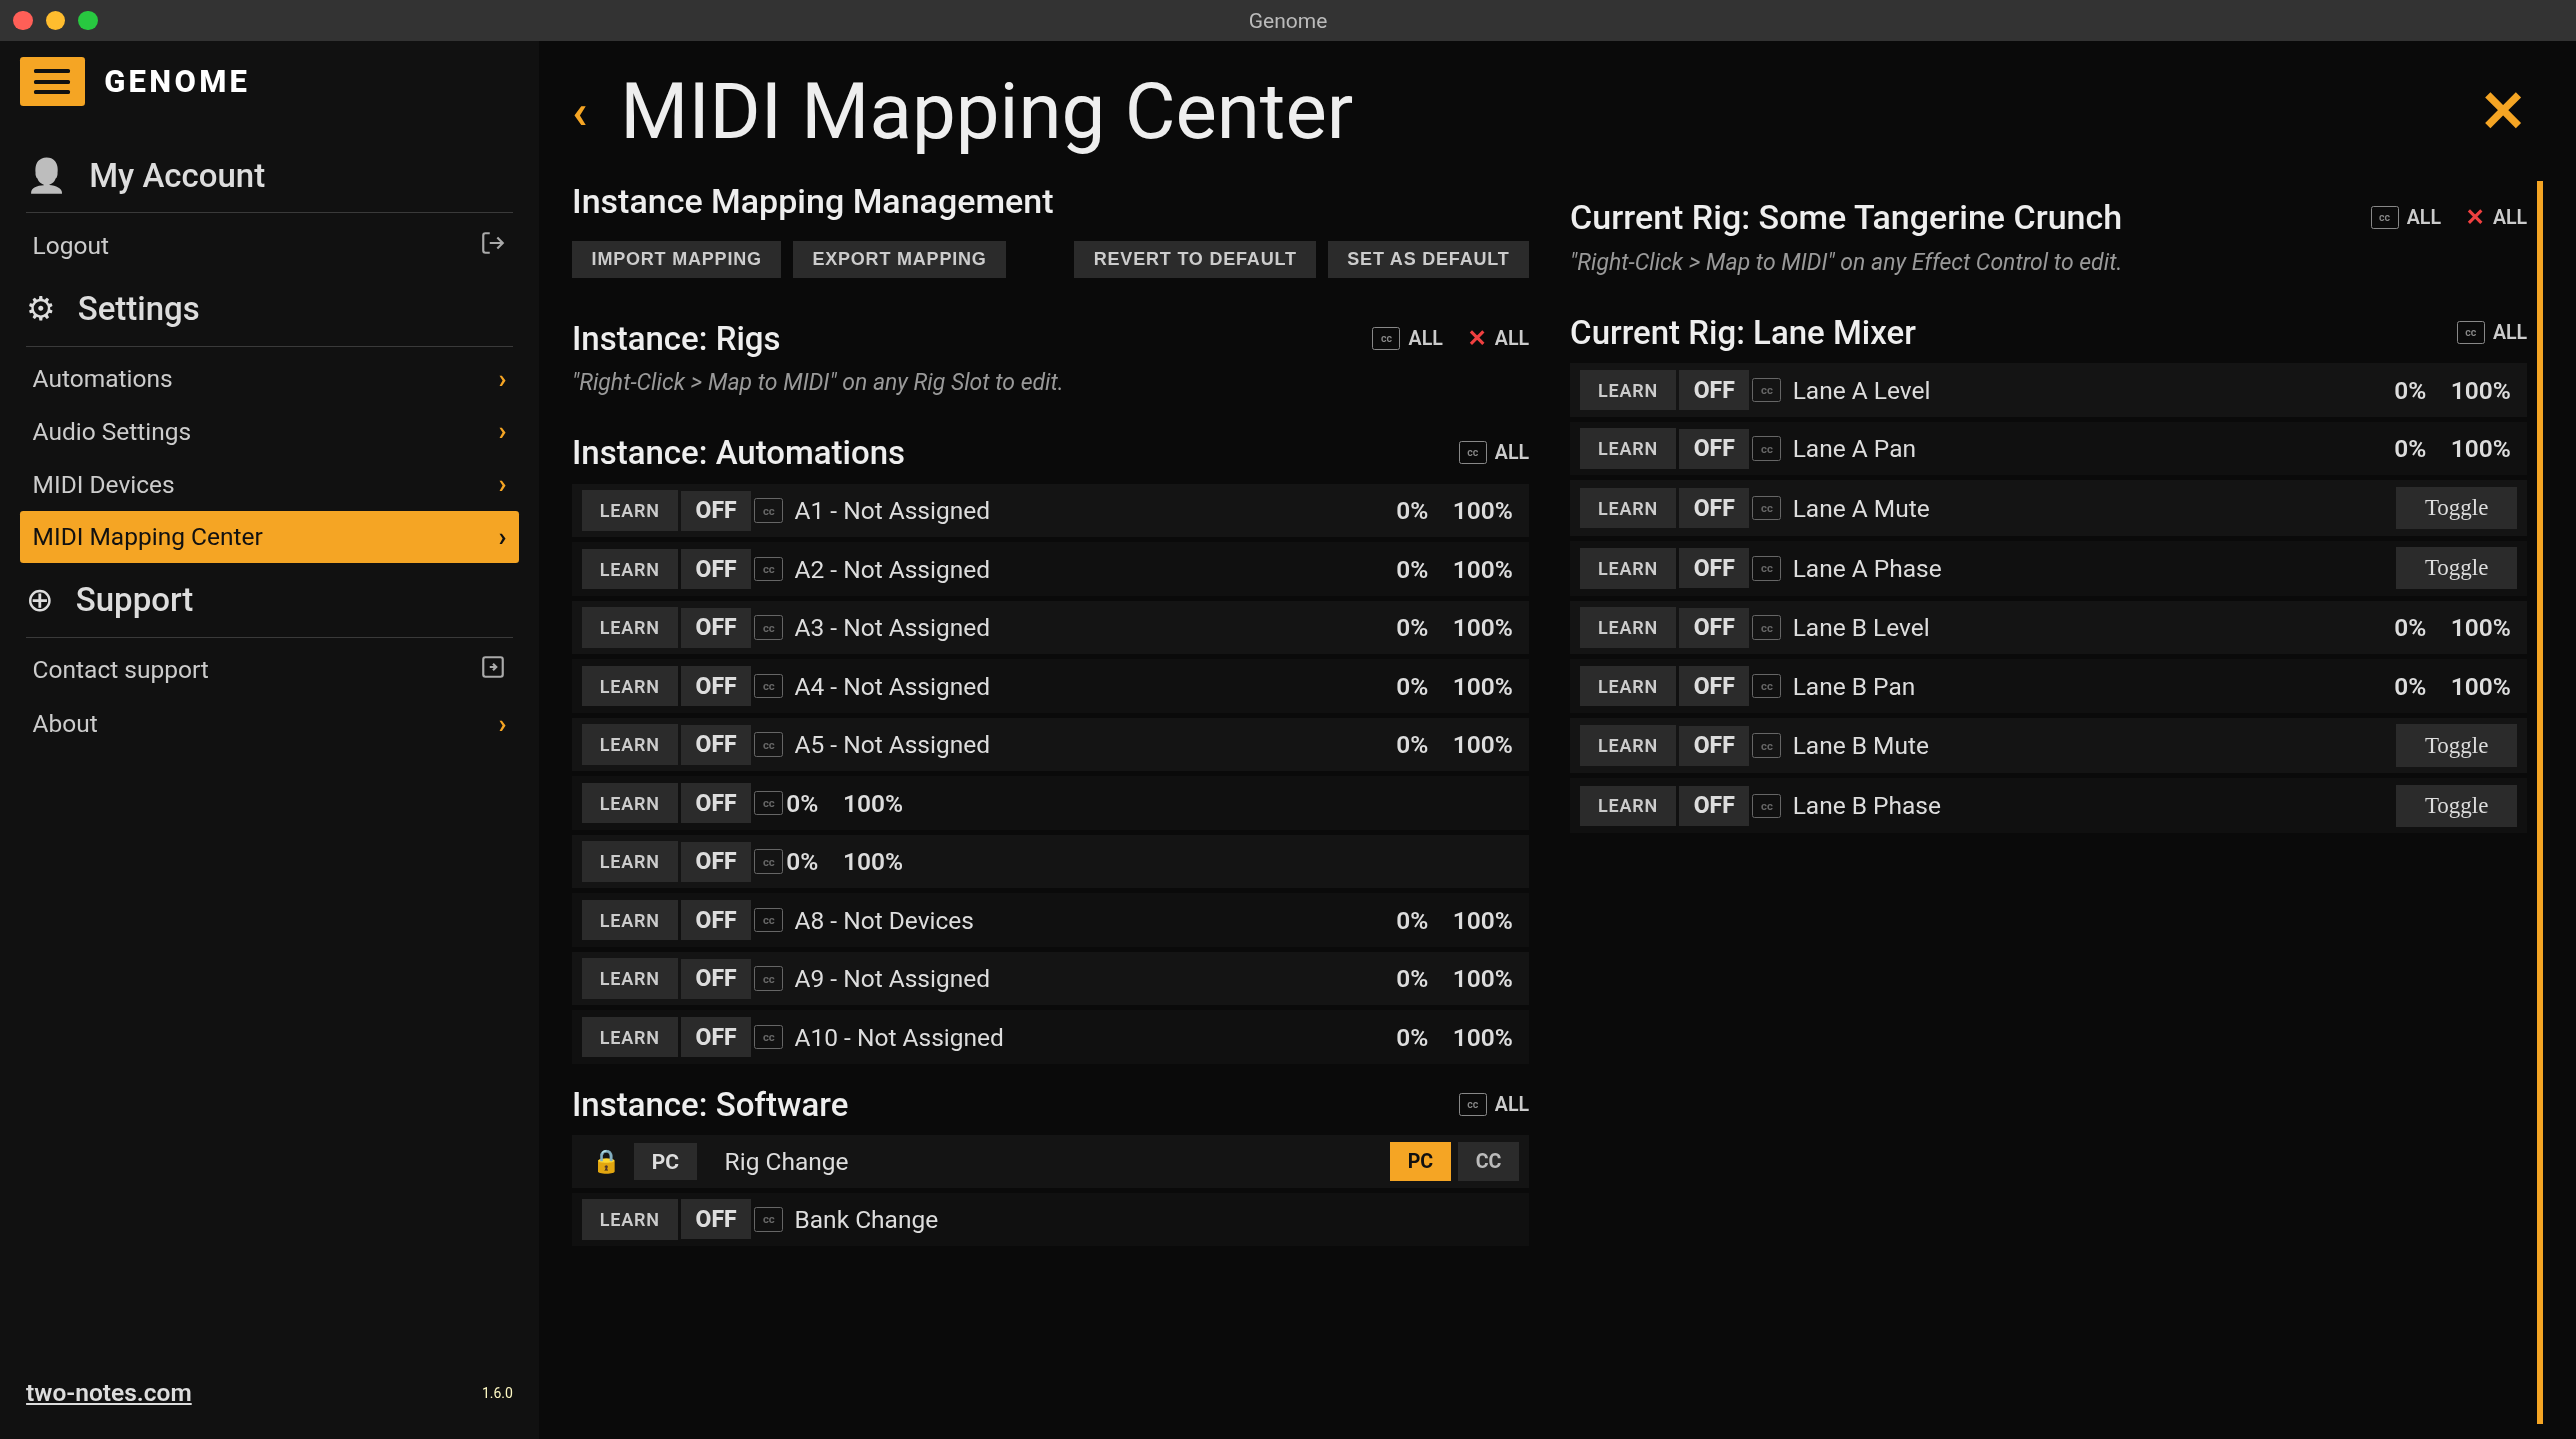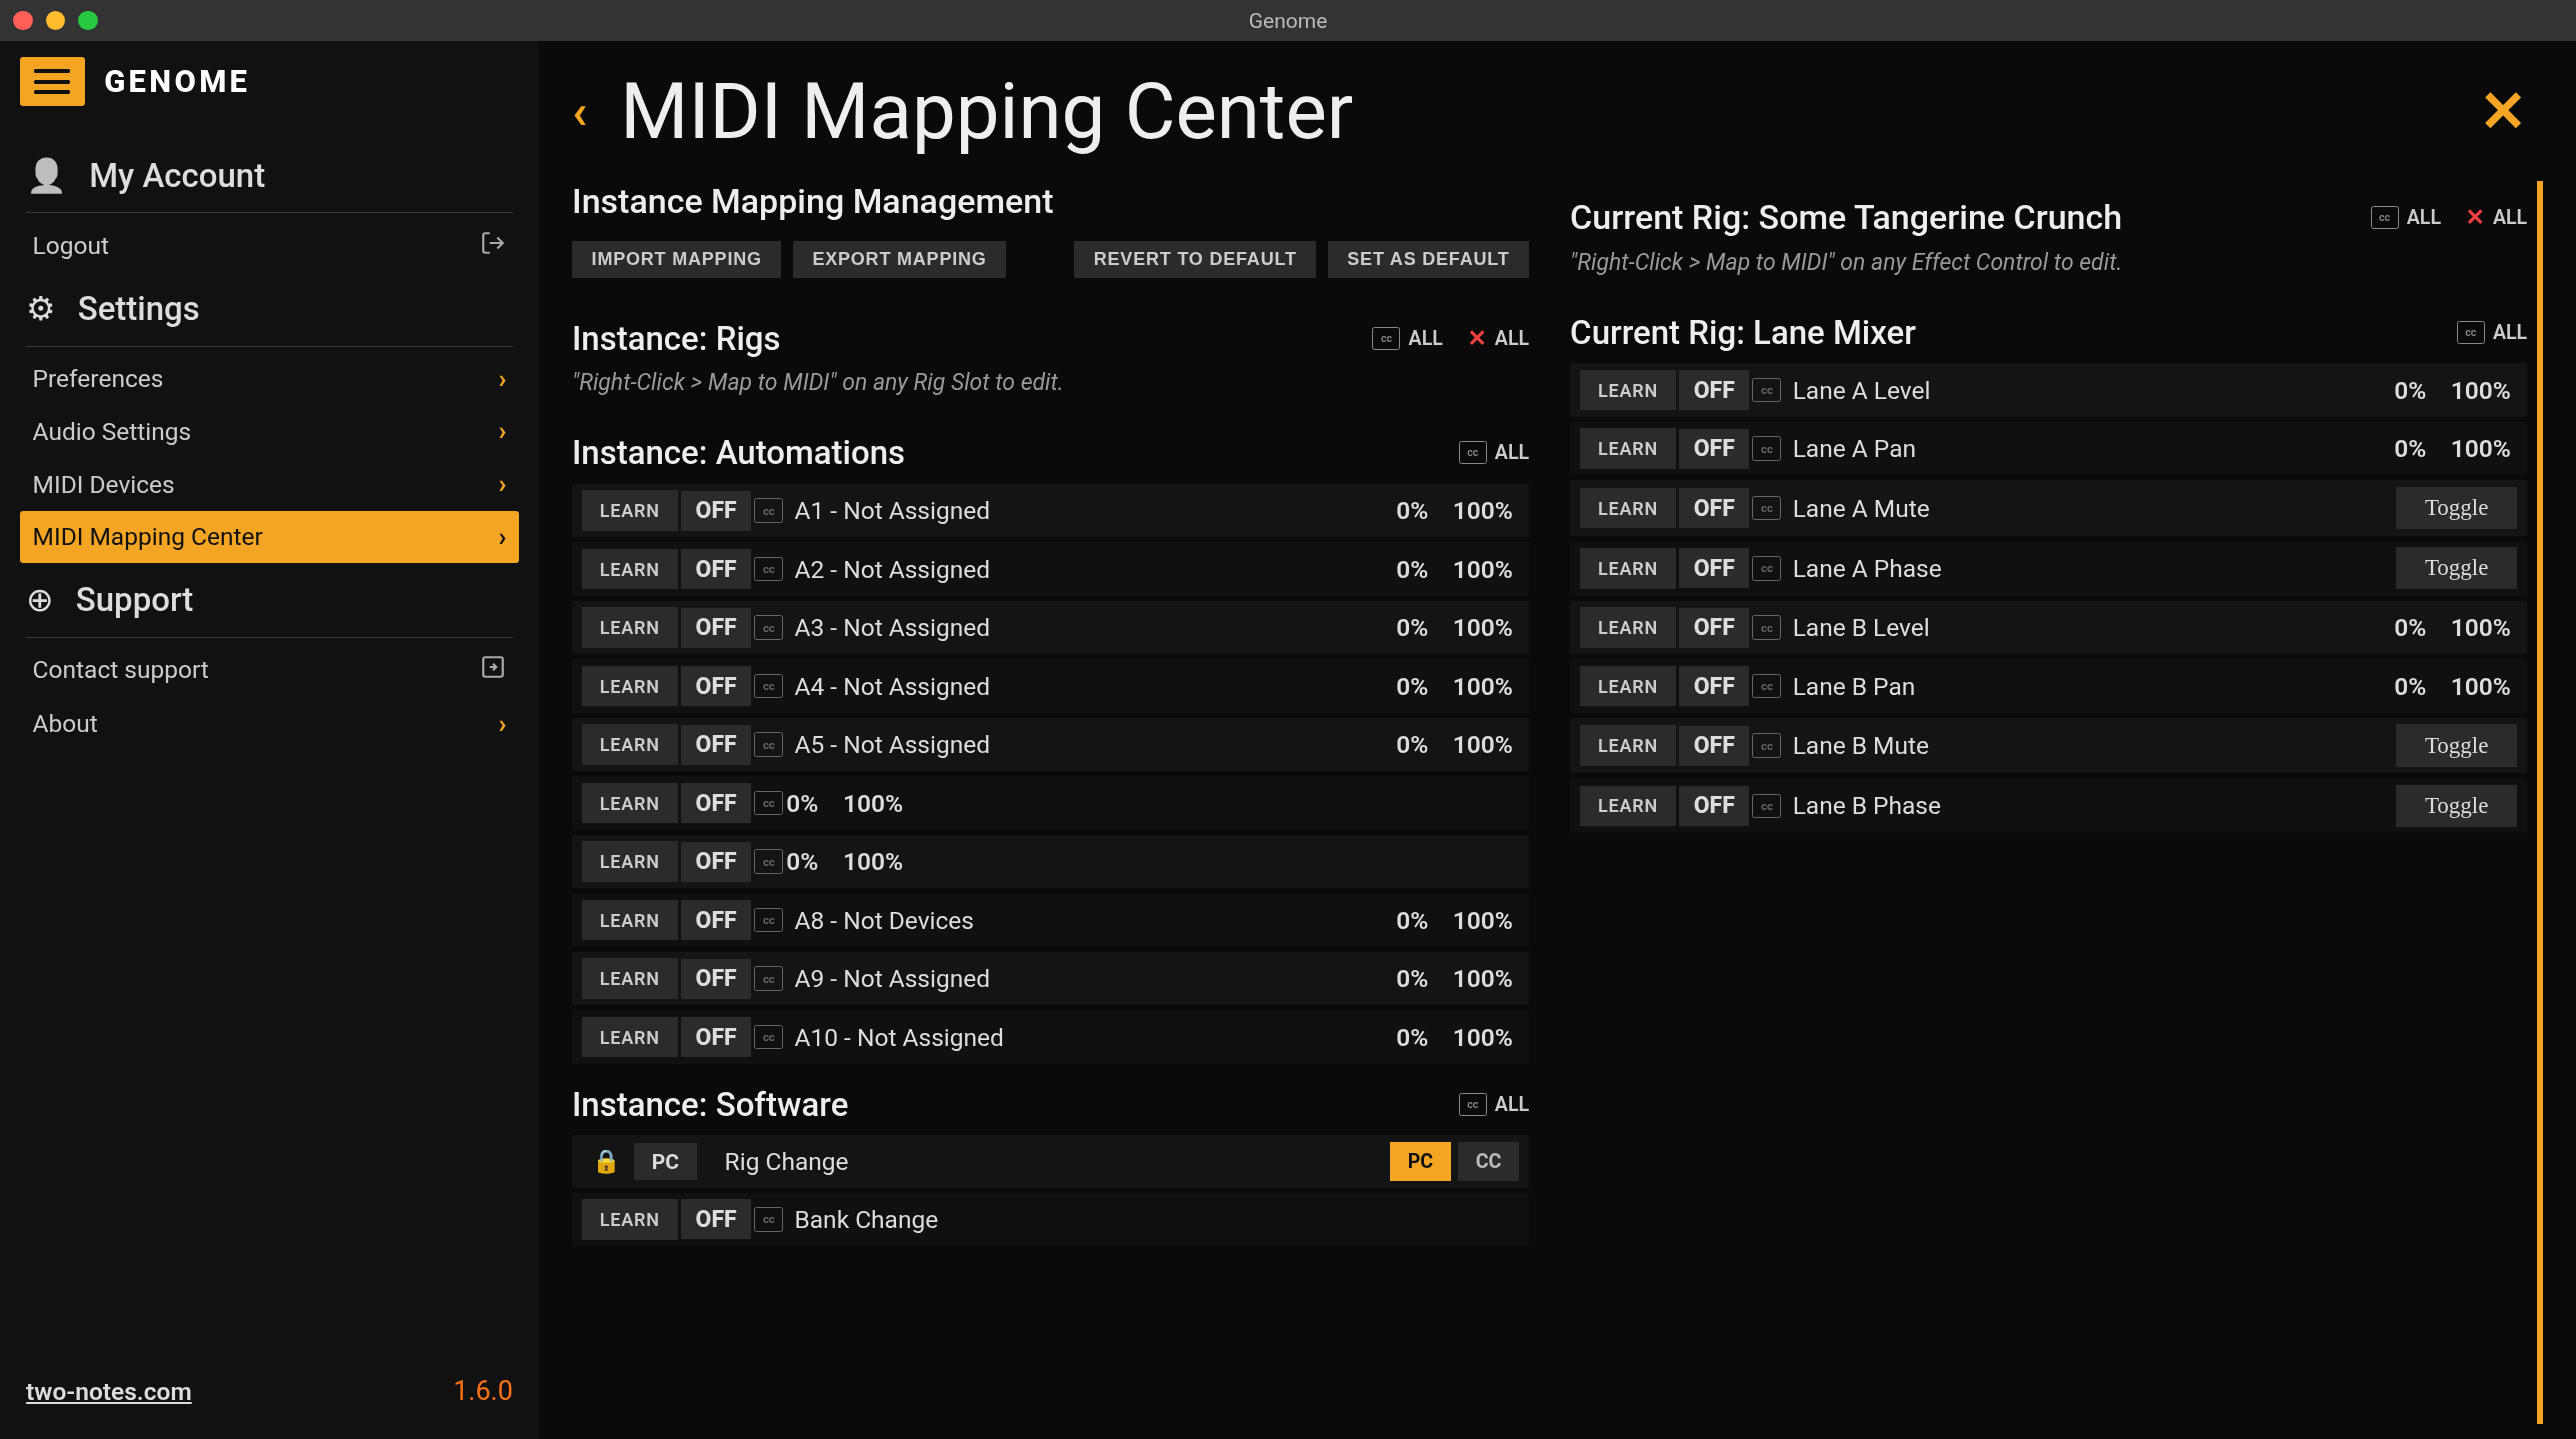--- a/index.html
+++ b/index.html
@@ -127,22 +127,22 @@
   align-items: center;
   padding: 13px 6.5px 16.3px 6.5px;
   font-size: 24.5px;
 }
 .sidebar-footer .url {
   text-decoration: underline;
   color: #ddd;
   font-weight: 600;
 }
 .sidebar-footer .ver {
-  color: #f97316;
-  font-size: 27px;
+  color: #fef9c3;
+  font-size: 14px;
 }
 .main {
   flex: 1;
   background: #0a0a0a;
   display: flex;
   flex-direction: column;
   overflow: hidden;
 }
 .page-header {
   display: flex;
@@ -370,21 +370,21 @@
             </svg>
         </span>
       </div>
 
       <div class="section-header">
         <span class="icon-gear"></span>
         <span>Settings</span>
       </div>
       <div class="section-divider"></div>
       <div class="sidebar-item">
-        <span>Preferences</span>
+        <span>Automations</span>
         <span class="chevron">›</span>
       </div>
       <div class="sidebar-item">
         <span>Audio Settings</span>
         <span class="chevron">›</span>
       </div>
       <div class="sidebar-item">
         <span>MIDI Devices</span>
         <span class="chevron">›</span>
       </div>

